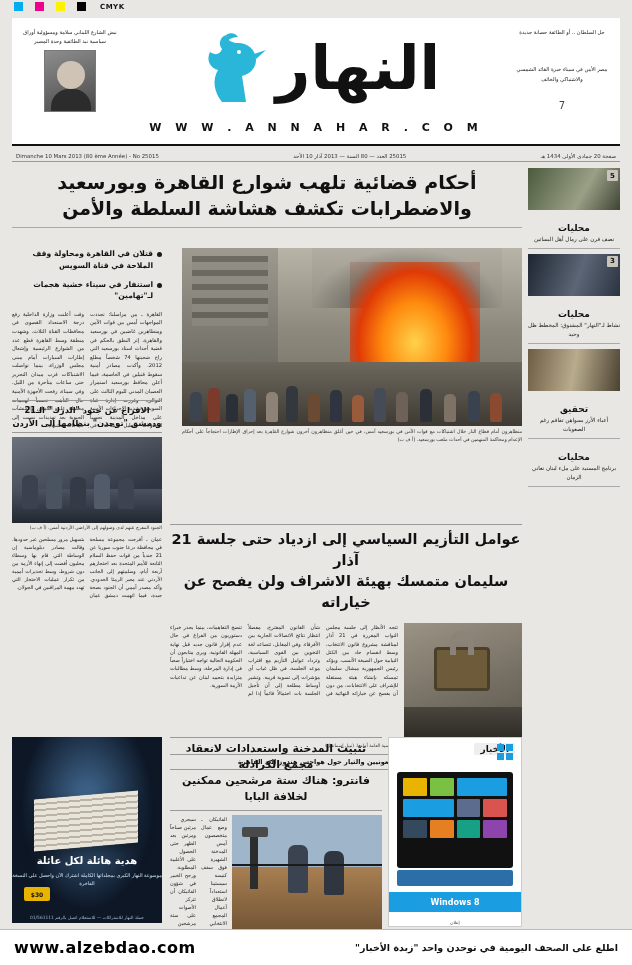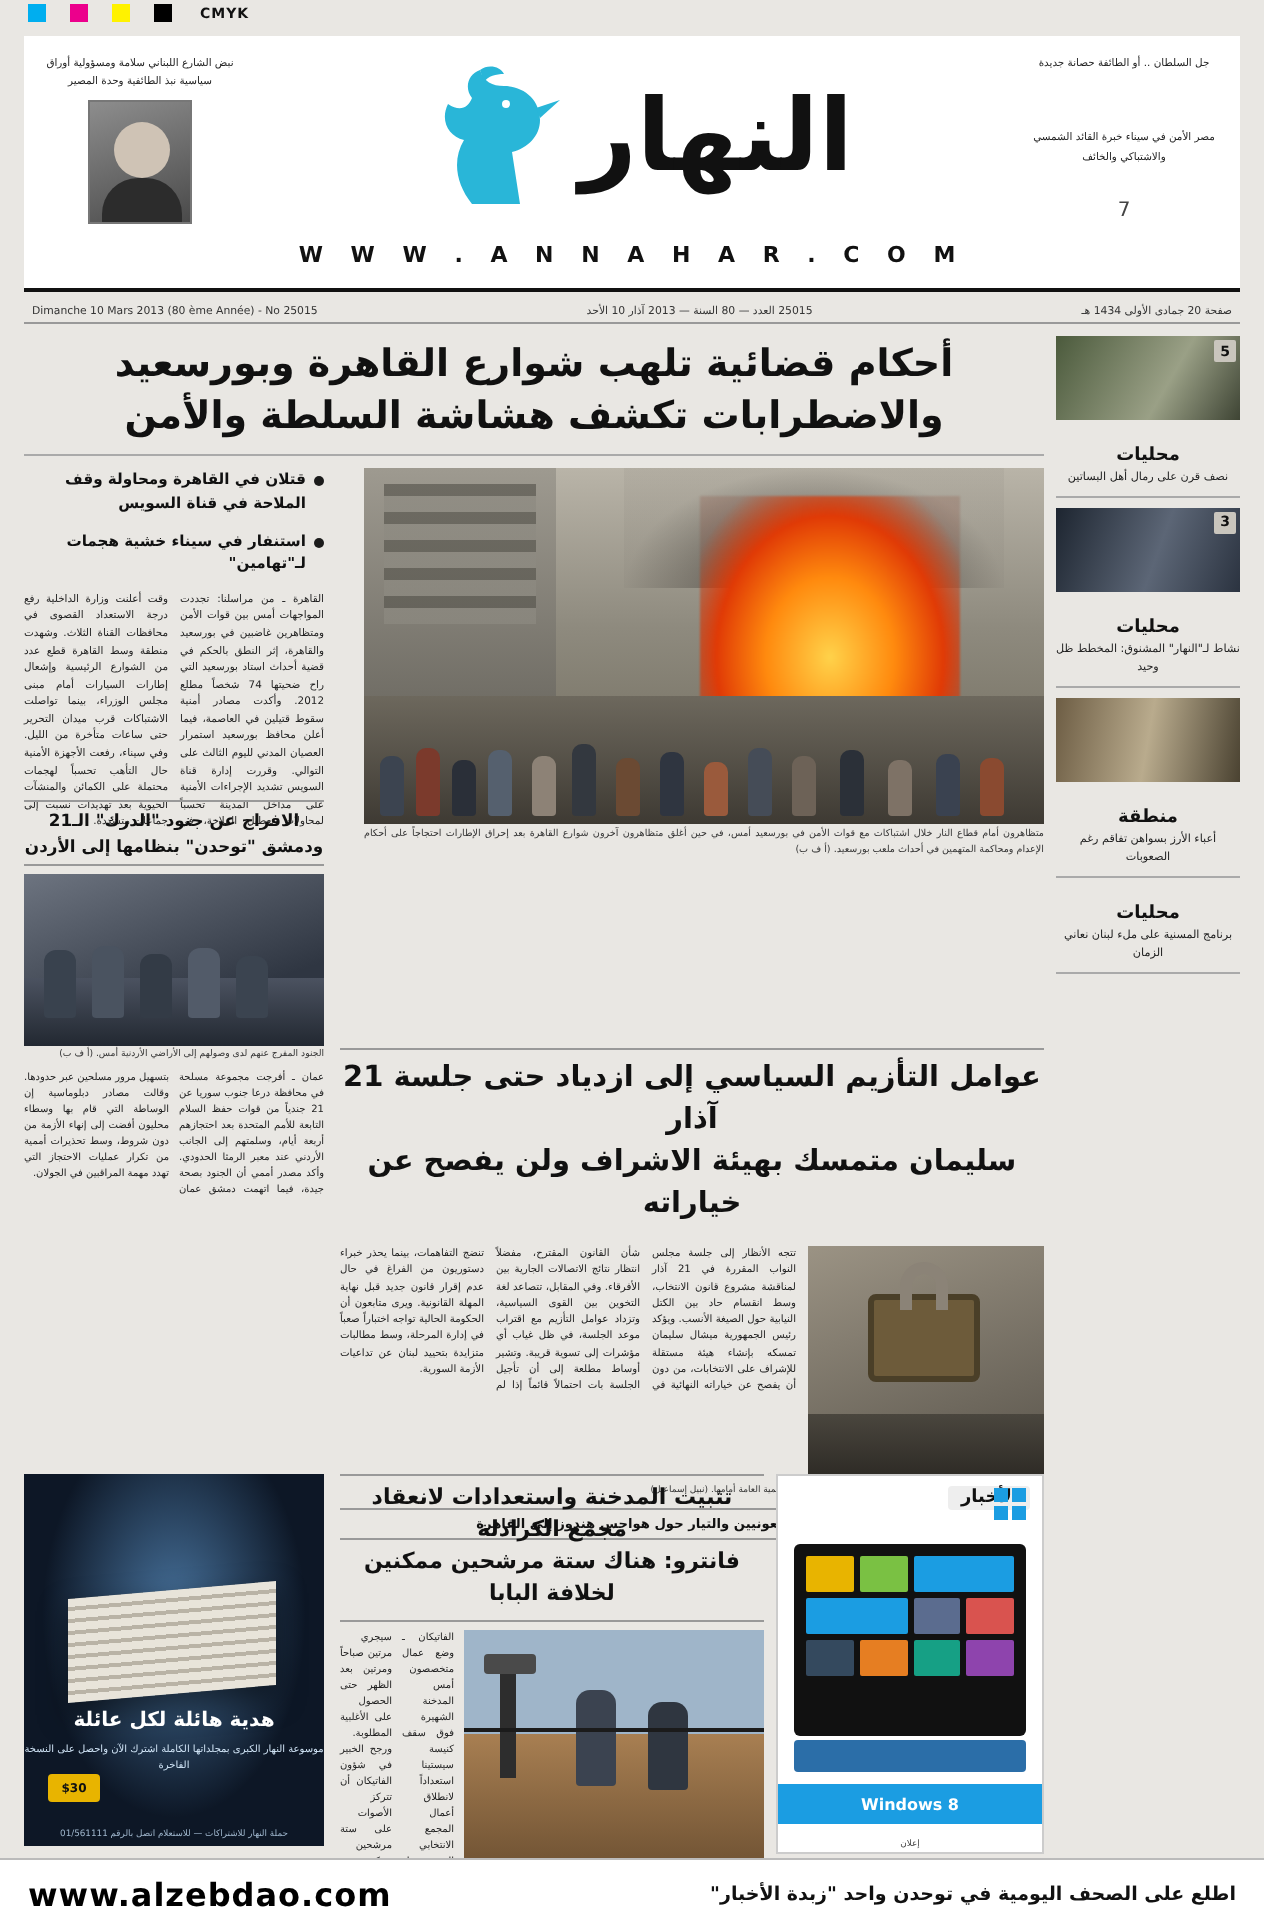--- a/index.html
+++ b/index.html
@@ -30,21 +30,21 @@
     background:#fff;
     border-bottom:2px solid #111;
   }
   .mast-inner { position:relative; width:100%; height:100%; }
   .logo-wrap {
     position:absolute; top:14px; left:0; right:0;
     display:flex; justify-content:center; align-items:center; gap:6px;
   }
   .logo-arabic {
     font-family:"DejaVu Sans", sans-serif;
-    font-size:50px; font-weight:bold; color:#111;
+    font-size:60px; font-weight:bold; color:#111;
     line-height:1;
     letter-spacing:-2px;
   }
   .logo-bird {
     width:78px; height:72px;
     position:relative;
   }
   .logo-bird svg { display:block; }
   .mast-url {
     position:absolute; bottom:10px; left:0; right:0;
@@ -109,21 +109,21 @@
   .col-main { position:absolute; top:0; right:98px; left:0; bottom:0; }
   .lead-head {
     text-align:center;
     padding:2px 4px 6px;
     border-bottom:1px solid #aaa;
   }
   .lead-head h1 {
     margin:0; font-size:19px; line-height:1.35; font-weight:bold; color:#111;
   }
   .lead-head h1 .l2 { display:block; }
-  .lead-body { position:relative; margin-top:6px; height:196px; }
+  .lead-body { position:relative; margin-top:20px; height:196px; }
   .lead-photo {
     position:absolute; right:0; top:0; width:340px; height:178px;
     background:#3a3f3a;
     overflow:hidden;
   }
   .lead-photo .sky { position:absolute; inset:0; background:linear-gradient(180deg,#b9b4a8,#8e8a7e 45%,#6b6657); }
   .lead-photo .fire {
     position:absolute; right:42px; top:14px; width:130px; height:124px;
     background:radial-gradient(ellipse at 50% 65%, #ffd24a 0%, #ff8a0e 35%, #e03a06 62%, rgba(120,20,0,0.15) 85%);
     filter:blur(0.4px);
@@ -324,21 +324,21 @@
       <div class="side-card">
         <div class="side-photo p2">
           <div class="side-badge">3</div>
         </div>
         <div class="side-kicker">محليات</div>
         <div class="side-sub">نشاط لـ"النهار" المشنوق: المخطط ظل وحيد</div>
       </div>
 
       <div class="side-card">
         <div class="side-photo p3"></div>
-        <div class="side-kicker">منطقة</div>
+        <div class="side-kicker">تحقيق</div>
         <div class="side-sub">أعباء الأرز بسواهن تفاقم رغم الصعوبات</div>
       </div>
 
       <div class="side-card">
         <div class="side-kicker">محليات</div>
         <div class="side-sub">برنامج المسنية على ملء لبنان نعاني الزمان</div>
       </div>
 
     </div>
 

